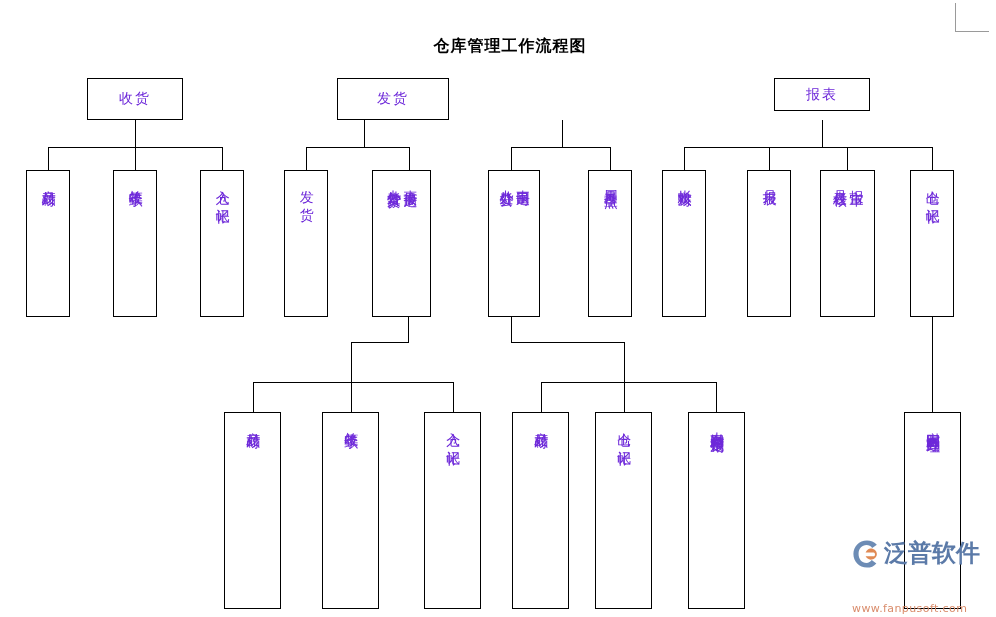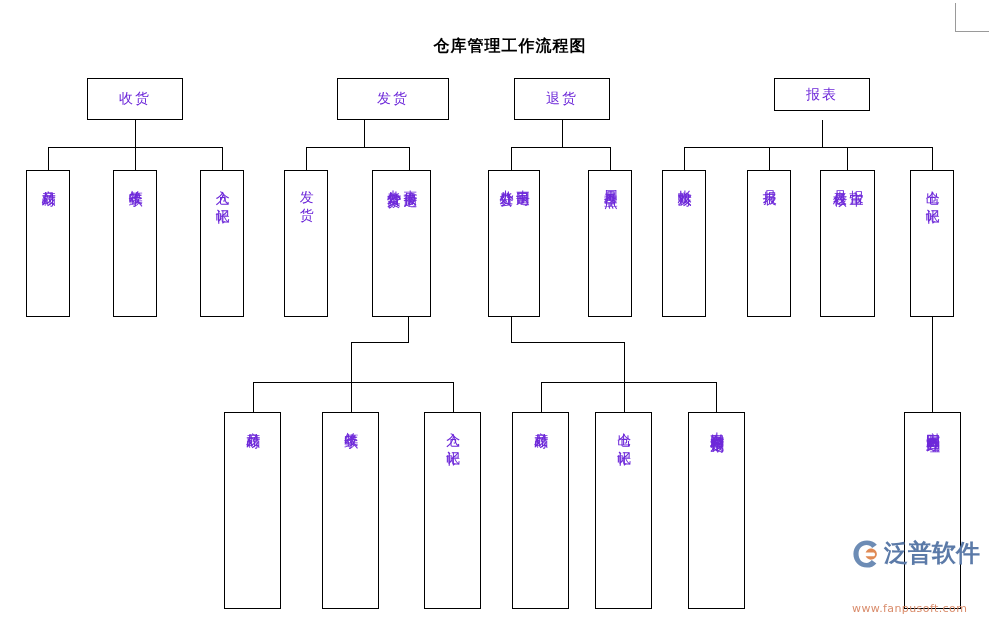--- a/index.html
+++ b/index.html
@@ -135,21 +135,20 @@
   <div class="ln v" style="left:409px;top:147px;height:23px;"></div>
 
   <div class="node leaf" style="left:284px;top:170px;width:44px;height:147px;">
     <span class="vcol">发 货</span>
   </div>
   <div class="node leaf" style="left:372px;top:170px;width:59px;height:147px;">
     <span class="vcol">事接商退</span>
     <span class="vcol">办处货家货</span>
   </div>
 
-  <div class="node head" style="left:514px;top:78px;width:96px;height:42px;">退货</div>
 
   <div class="ln v" style="left:562px;top:120px;height:27px;"></div>
   <div class="ln h" style="left:511px;top:147px;width:99px;"></div>
   <div class="ln v" style="left:511px;top:147px;height:23px;"></div>
   <div class="ln v" style="left:610px;top:147px;height:23px;"></div>
 
   <div class="node leaf" style="left:488px;top:170px;width:52px;height:147px;">
     <span class="vcol">事退回司</span>
     <span class="vcol">办处货公</span>
   </div>

